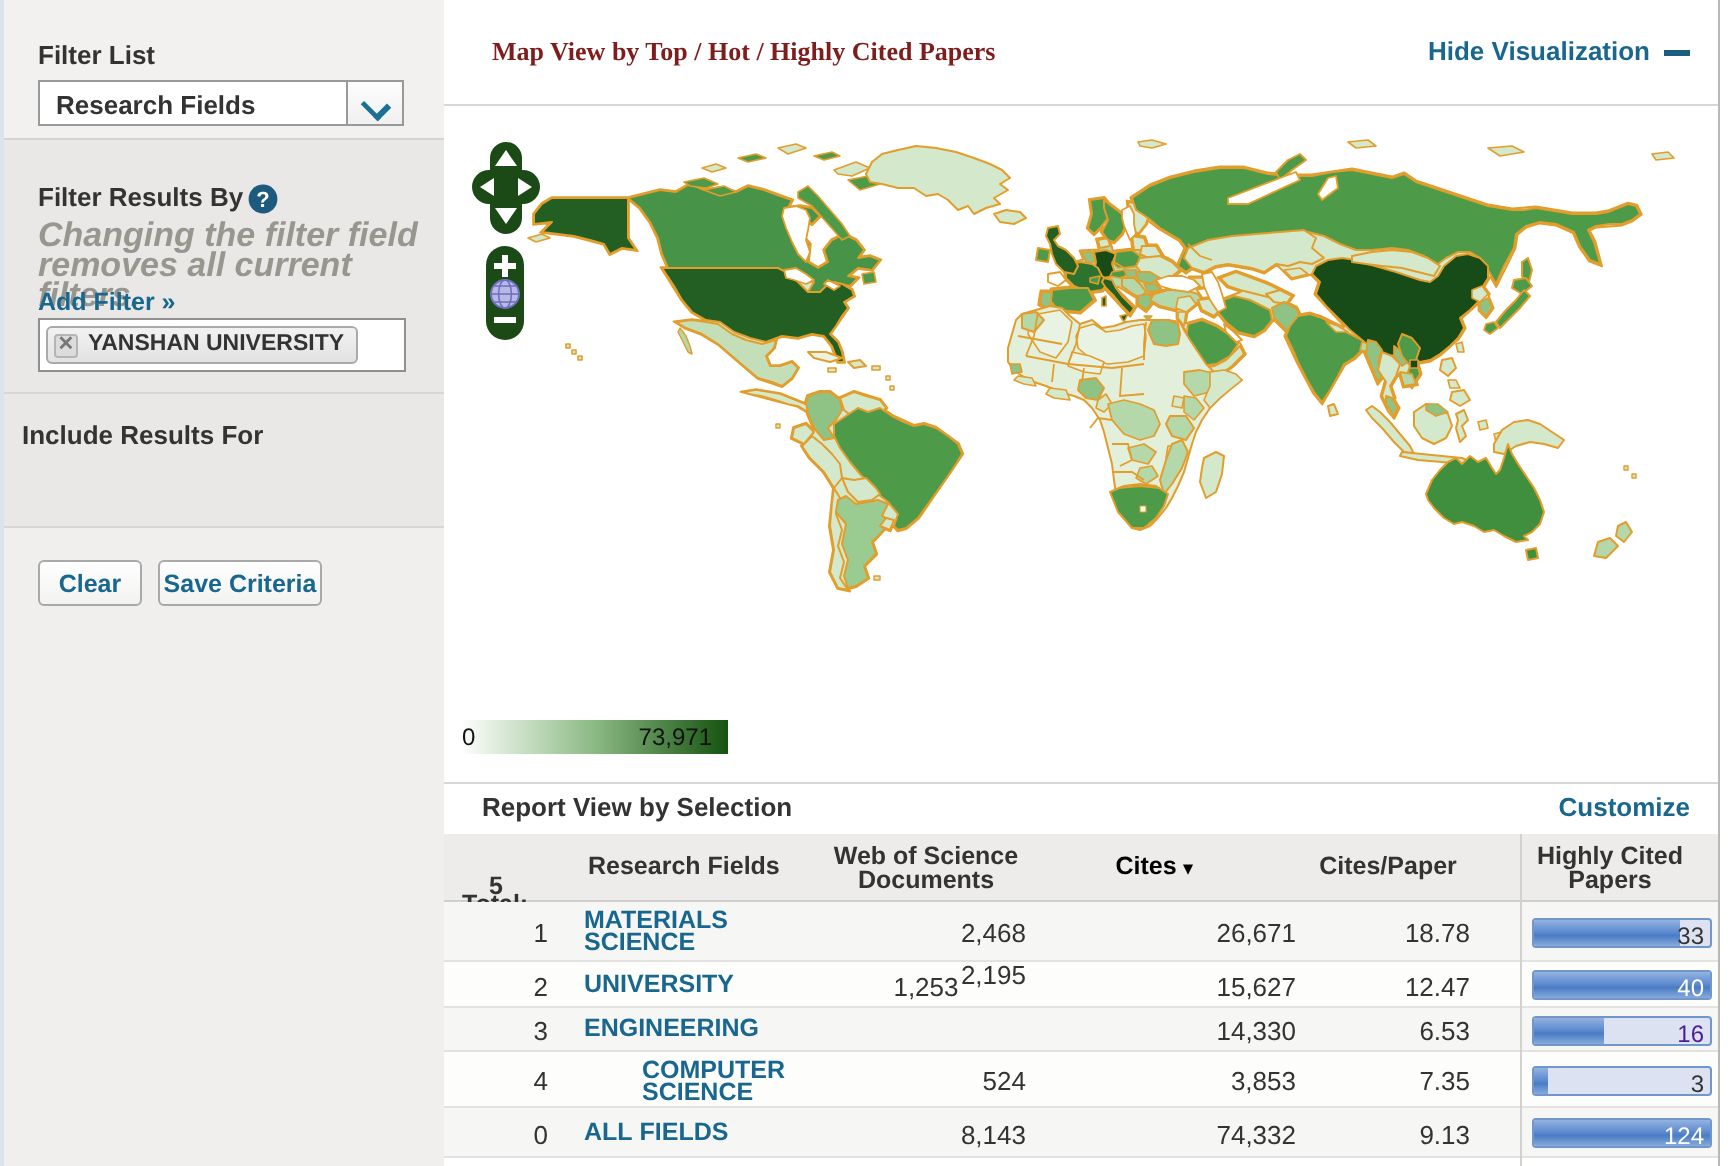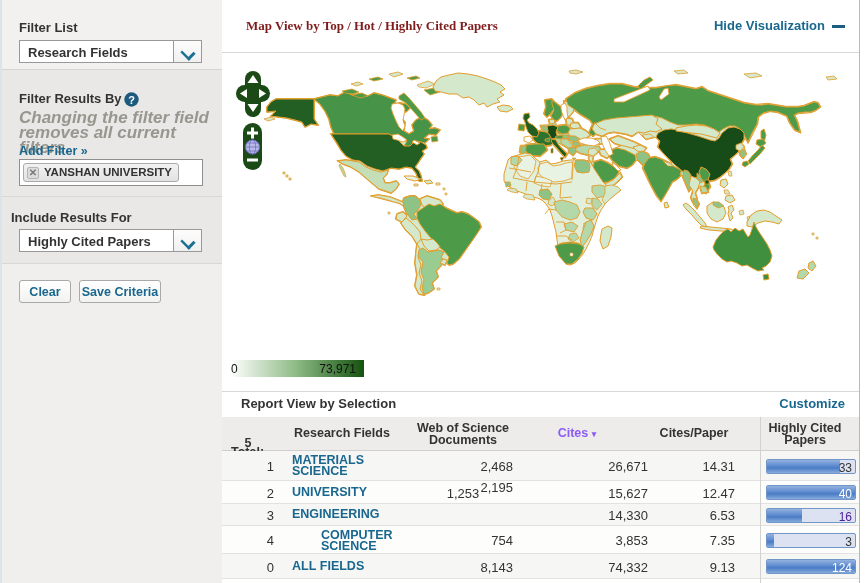--- a/index.html
+++ b/index.html
@@ -60,24 +60,20 @@
  <svg class="abs" style="left:124px;top:92px;" width="15" height="15">
         <circle cx="7.5" cy="7.5" r="7.2" fill="#1c5a7e"></circle>
         <text x="7.5" y="11.5" font-size="11" font-weight="bold" fill="#fff" text-anchor="middle" font-family="Liberation Sans">?</text>
       </svg>
  <div class="ital" style="top:110px;">Changing the filter field<br>removes all current filters.</div>
  <div class="abs" style="left:19px;top:144px;font-size:12.5px;"><a class="tl">Add Filter »</a></div>
  <div id="fbox">
         <div id="ftag"><span class="x">✕</span>YANSHAN UNIVERSITY</div>
       </div>
  <div class="lbl" style="left:1px;top:210px;margin-left:10px;">Include Results For</div>
- <div class="dd" style="top:229px;">
-        <span>Highly Cited Papers</span>
-        <div class="chv"></div>
-      </div>
  <div class="btn" style="left:19px;width:52px;"><span style="position:relative;top:4px;">Clear</span></div>
  <div class="btn" style="left:79px;width:82px;"><span style="position:relative;top:4px;">Save Criteria</span></div>
 </div>
 <div id="hdr">Map View by Top / Hot / Highly Cited Papers</div>
 <div id="hide">Hide Visualization<span class="dash"></span></div>
 <div class="hl" style="left:222px;top:52px;width:637px;"></div>
 <svg id="map" width="645" height="340" viewBox="222 52 645 340">
       <defs>
         <linearGradient id="lg" x1="0" y1="0" x2="1" y2="0">
           <stop offset="0" stop-color="#ffffff"></stop>
@@ -291,29 +287,29 @@
       <text x="356" y="372.5" font-family="Liberation Sans, sans-serif" font-size="12" fill="#111" text-anchor="end">73,971</text>
     </svg>
 <div class="hl" style="left:222px;top:391px;width:637px;"></div>
 <div id="rpt">Report View by Selection</div>
 <div id="cust">Customize</div>
 <div id="thead"></div>
 <div class="th" style="left:231px;top:403px;margin-top:43px;">Total:</div>
 <div class="th" style="left:231px;top:437px;width:34px;text-align:center;">5</div>
 <div class="th" style="left:294px;top:427px;">Research Fields</div>
 <div class="th thc" style="left:413px;top:422px;width:100px;">Web of Science<br>Documents</div>
-<div class="th thc" style="left:527px;top:427px;width:100px;color:#8b5cf6;">Cites <span style="font-size:9px;">▾</span></div>
+<div class="th thc" style="left:527px;top:427px;width:100px;color:#000000;">Cites <span style="font-size:9px;">▾</span></div>
 <div class="th thc" style="left:644px;top:427px;width:100px;">Cites/Paper</div>
 <div class="th thc" style="left:755px;top:422px;width:100px;">Highly Cited<br>Papers</div>
 <div class="row" style="top:451px;height:30px;background:#f6f6f4"></div>
 <div class="num" style="top:459.0px;left:224px;width:50px;">1</div>
 <div class="fld" style="top:455px;left:292px;">MATERIALS<br>SCIENCE</div>
 <div class="num" style="top:459.0px;left:413px;width:100px;">2,468</div>
 <div class="num" style="top:459.0px;left:548px;width:100px;">26,671</div>
-<div class="num" style="top:459.0px;left:635px;width:100px;">14.31</div>
+<div class="num" style="top:459.0px;left:635px;width:100px;">18.78</div>
 <div class="bar" style="top:458.5px;">
       <i style="width:82.5%"></i>
       <b style="color:#333">33</b>
     </div>
 <div class="row" style="top:481px;height:23px;background:#fdfdfc"></div>
 <div class="num" style="top:485.5px;left:224px;width:50px;">2</div>
 <div class="fld" style="top:486.5px;left:292px;">UNIVERSITY</div>
 <div class="num" style="top:485.5px;left:413px;width:100px;text-align:center;">1,253</div>
 <div class="num" style="top:485.5px;left:548px;width:100px;">15,627</div>
 <div class="num" style="top:485.5px;left:635px;width:100px;">12.47</div>
@@ -327,21 +323,21 @@
 <div class="num" style="top:480px;left:413px;width:100px;">2,195</div>
 <div class="num" style="top:508.0px;left:548px;width:100px;">14,330</div>
 <div class="num" style="top:508.0px;left:635px;width:100px;">6.53</div>
 <div class="bar" style="top:507.5px;">
       <i style="width:40%"></i>
       <b style="color:#4c1d95">16</b>
     </div>
 <div class="row" style="top:526px;height:28px;background:#fdfdfc"></div>
 <div class="num" style="top:533.0px;left:224px;width:50px;">4</div>
 <div class="fld" style="top:530px;left:292px;margin-left:29px;">COMPUTER<br>SCIENCE</div>
-<div class="num" style="top:533.0px;left:413px;width:100px;">754</div>
+<div class="num" style="top:533.0px;left:413px;width:100px;">524</div>
 <div class="num" style="top:533.0px;left:548px;width:100px;">3,853</div>
 <div class="num" style="top:533.0px;left:635px;width:100px;">7.35</div>
 <div class="bar" style="top:532.5px;">
       <i style="width:7.5%"></i>
       <b style="color:#333">3</b>
     </div>
 <div class="row" style="top:554px;height:25px;background:#f6f6f4"></div>
 <div class="num" style="top:559.5px;left:224px;width:50px;">0</div>
 <div class="fld" style="top:560.5px;left:292px;">ALL&nbsp;FIELDS</div>
 <div class="num" style="top:559.5px;left:413px;width:100px;">8,143</div>

